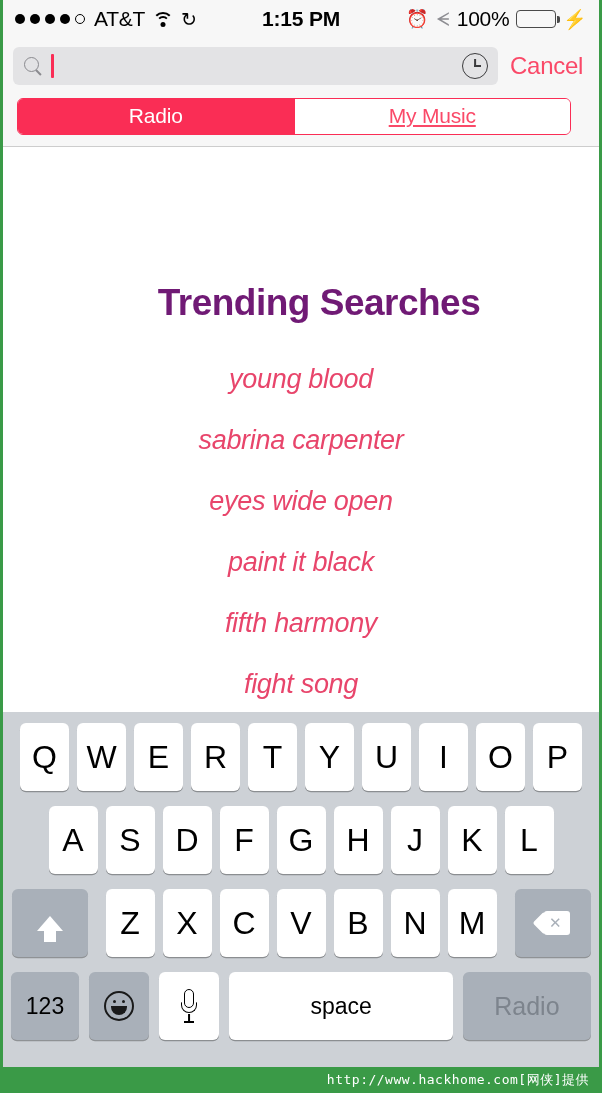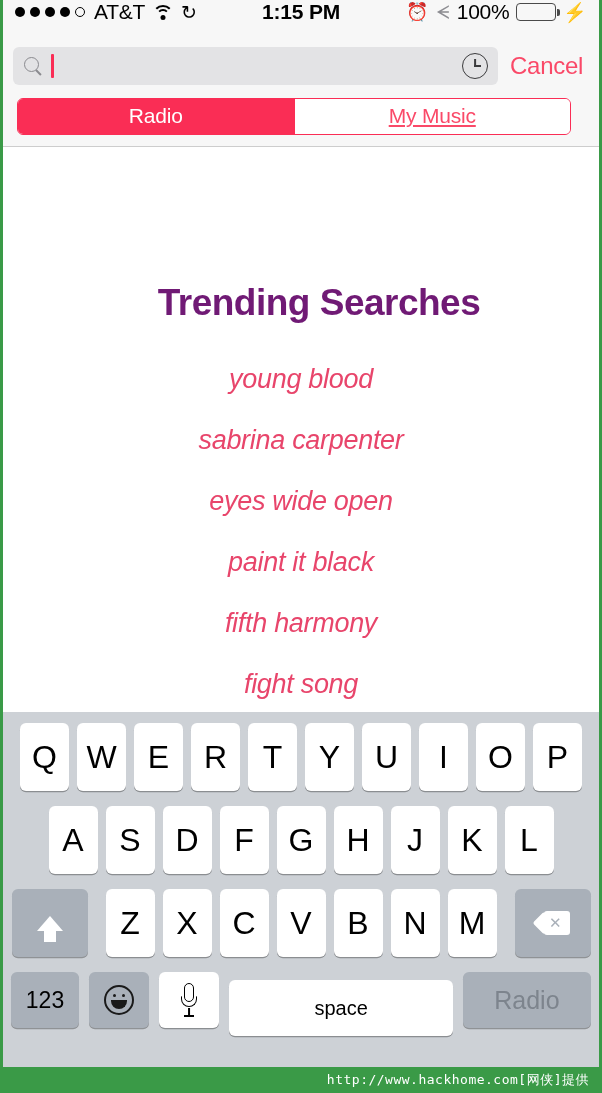--- a/index.html
+++ b/index.html
@@ -15,21 +15,21 @@
     background:#ffffff;
     border-left:3px solid #3a9a47;
     border-right:3px solid #3a9a47;
     display:flex; flex-direction:column;
   }
 
   
   .statusbar {
     height:38px; flex:0 0 38px;
     background:#f7f7f7;
-    display:flex; align-items:flex-start;
+    display:flex; align-items:center;
     padding:0 12px;
     font-size:21px; color:#000;
     position:relative;
   }
   .sb-left { display:flex; align-items:center; gap:7px; }
   .dots { display:flex; align-items:center; gap:5px; }
   .dot { width:10px; height:10px; border-radius:50%; background:#000; }
   .dot.hollow { background:transparent; border:1.6px solid #000; }
   .carrier { font-size:21px; letter-spacing:-0.3px; margin-left:2px; }
   .wifi-ic { width:22px; height:16px; position:relative; display:inline-block; }
@@ -161,25 +161,25 @@
   }
   .krow1 .key { width:49px; margin:0 4px; }
   .krow2 .key { width:49px; margin:0 4px; }
   .krow3 .key { width:49px; margin:0 4px; }
   .key.dark {
     background:#a9b0b9; box-shadow:0 1.2px 0 rgba(0,0,0,0.3);
   }
   .key-shift { width:76px !important; margin-right:14px !important; }
   .key-del { width:76px !important; margin-left:14px !important; }
   .krow4 { gap:0; }
-  .krow4 .key { height:56px; }
+  .krow4 .key { height:68px; }
   .key-num { width:70px; margin:0 5px; font-size:23px; }
   .key-emoji { width:62px; margin:0 5px; }
   .key-mic { width:62px; margin:0 5px; }
-  .key-space { width:230px; margin:8px 5px; font-size:20px; }
+  .key-space { width:230px; margin:0 5px; font-size:23px; }
   .key-search {
     width:132px; margin:0 5px; font-size:25px; color:#7d848d;
   }
   .shift-arrow {
     width:0; height:0; position:relative;
     border-left:13px solid transparent; border-right:13px solid transparent;
     border-bottom:15px solid #fff;
   }
   .shift-arrow::after {
     content:""; position:absolute; left:-6px; top:15px;

